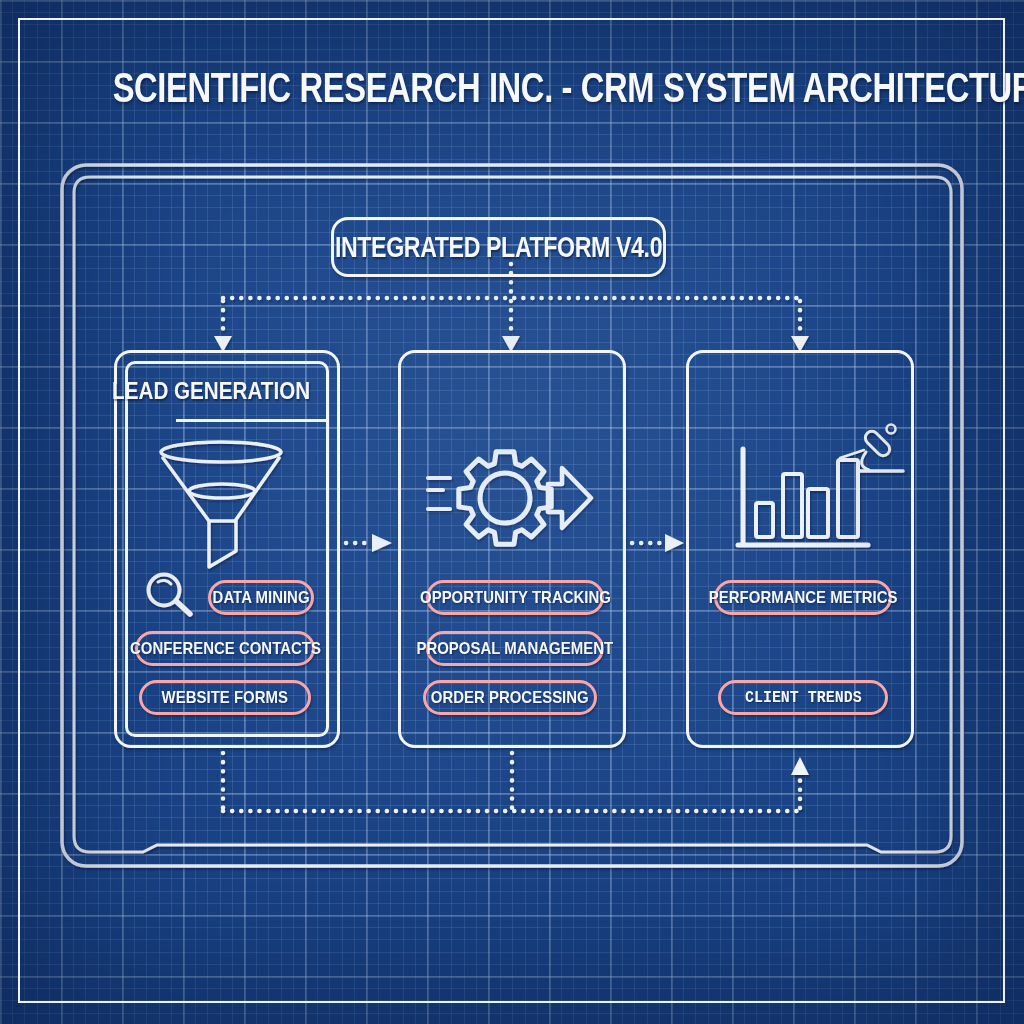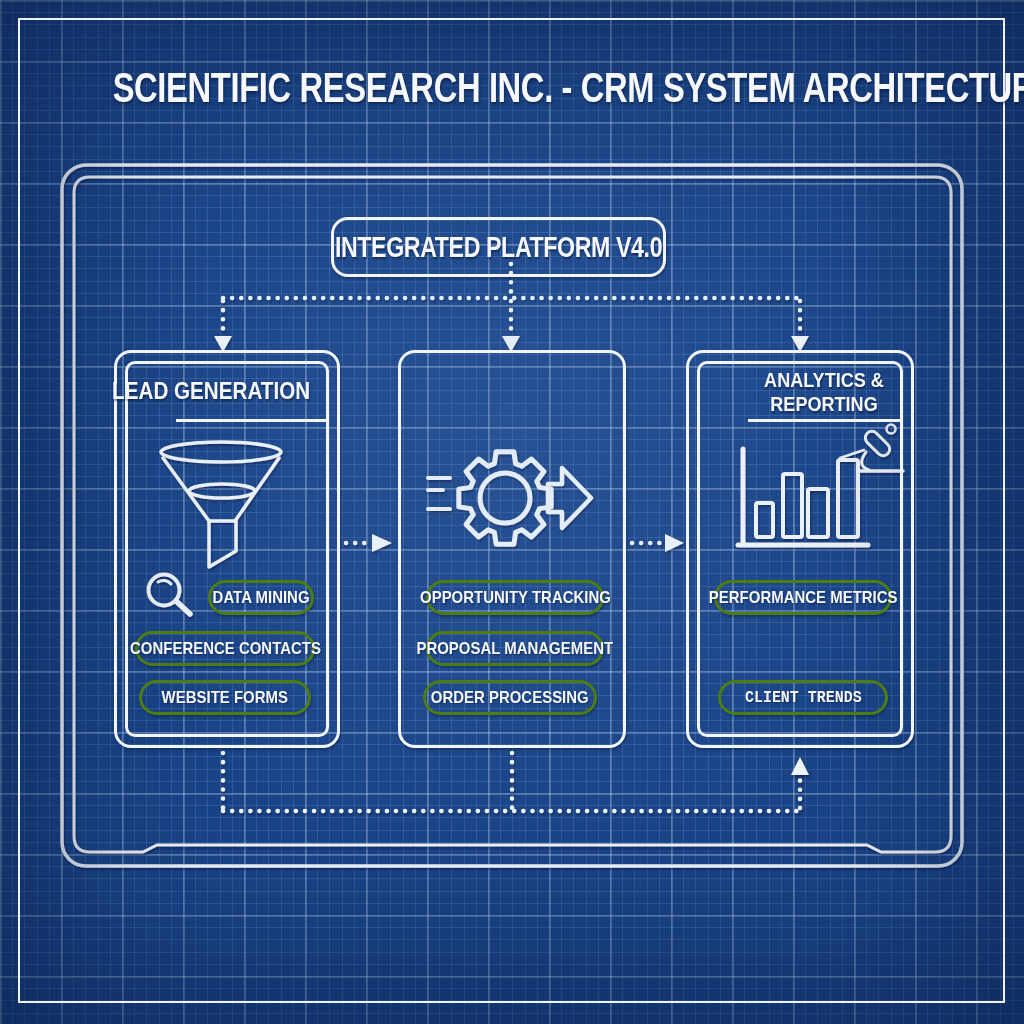--- a/index.html
+++ b/index.html
@@ -57,21 +57,21 @@
     border-bottom:3px solid #f2f6fa;
     display:flex;align-items:center;justify-content:flex-end;text-align:center;margin-left:48px;
   }
   .col-header span{
     color:#f6f8fb;font-weight:bold;font-size:24px;line-height:1.12;white-space:nowrap;
     transform:scaleX(0.86);text-shadow:1px 2px 2px rgba(4,16,44,0.5);
   }
   .col-header.two-line span{font-size:21px;white-space:normal;max-width:180px;}
   .pill{
     position:absolute;height:35px;box-sizing:border-box;
-    border:3px solid #4d7c0f;border-radius:18px;
+    border:3px solid #fca5a5;border-radius:18px;
     display:flex;align-items:center;justify-content:center;
     box-shadow:1px 2px 2px rgba(4,16,44,0.3);
   }
   .pill span{
     color:#f6f8fb;font-weight:bold;font-size:17px;white-space:nowrap;
     transform:scaleX(0.88);text-shadow:1px 1px 2px rgba(4,16,44,0.5);
   }
   .r1{top:227px}.r2{top:278px}.r3{top:327px}
   svg.diagram{position:absolute;left:0;top:0;pointer-events:none;}
 </style>
@@ -200,24 +200,19 @@
   </div>
   <div class="pill r2" style="left:25px;width:178px;">
     <span>PROPOSAL MANAGEMENT</span>
   </div>
   <div class="pill r3" style="left:22px;width:174px;text-align:center;">
     <span>ORDER PROCESSING</span>
   </div>
 </div>
 
 <div class="col" style="left:686px;width:228px;">
-  <div class="col-inner">
-    <div class="col-header two-line">
-      <span>ANALYTICS &amp; REPORTING</span>
-    </div>
-  </div>
   <div class="pill r1" style="left:25px;width:178px;">
     <span>PERFORMANCE METRICS</span>
   </div>
   <div class="pill r3" style="left:29px;width:170px;font-family:Liberation Mono, monospace;">
     <span>CLIENT TRENDS</span>
   </div>
 </div>
 
 </body></html>

